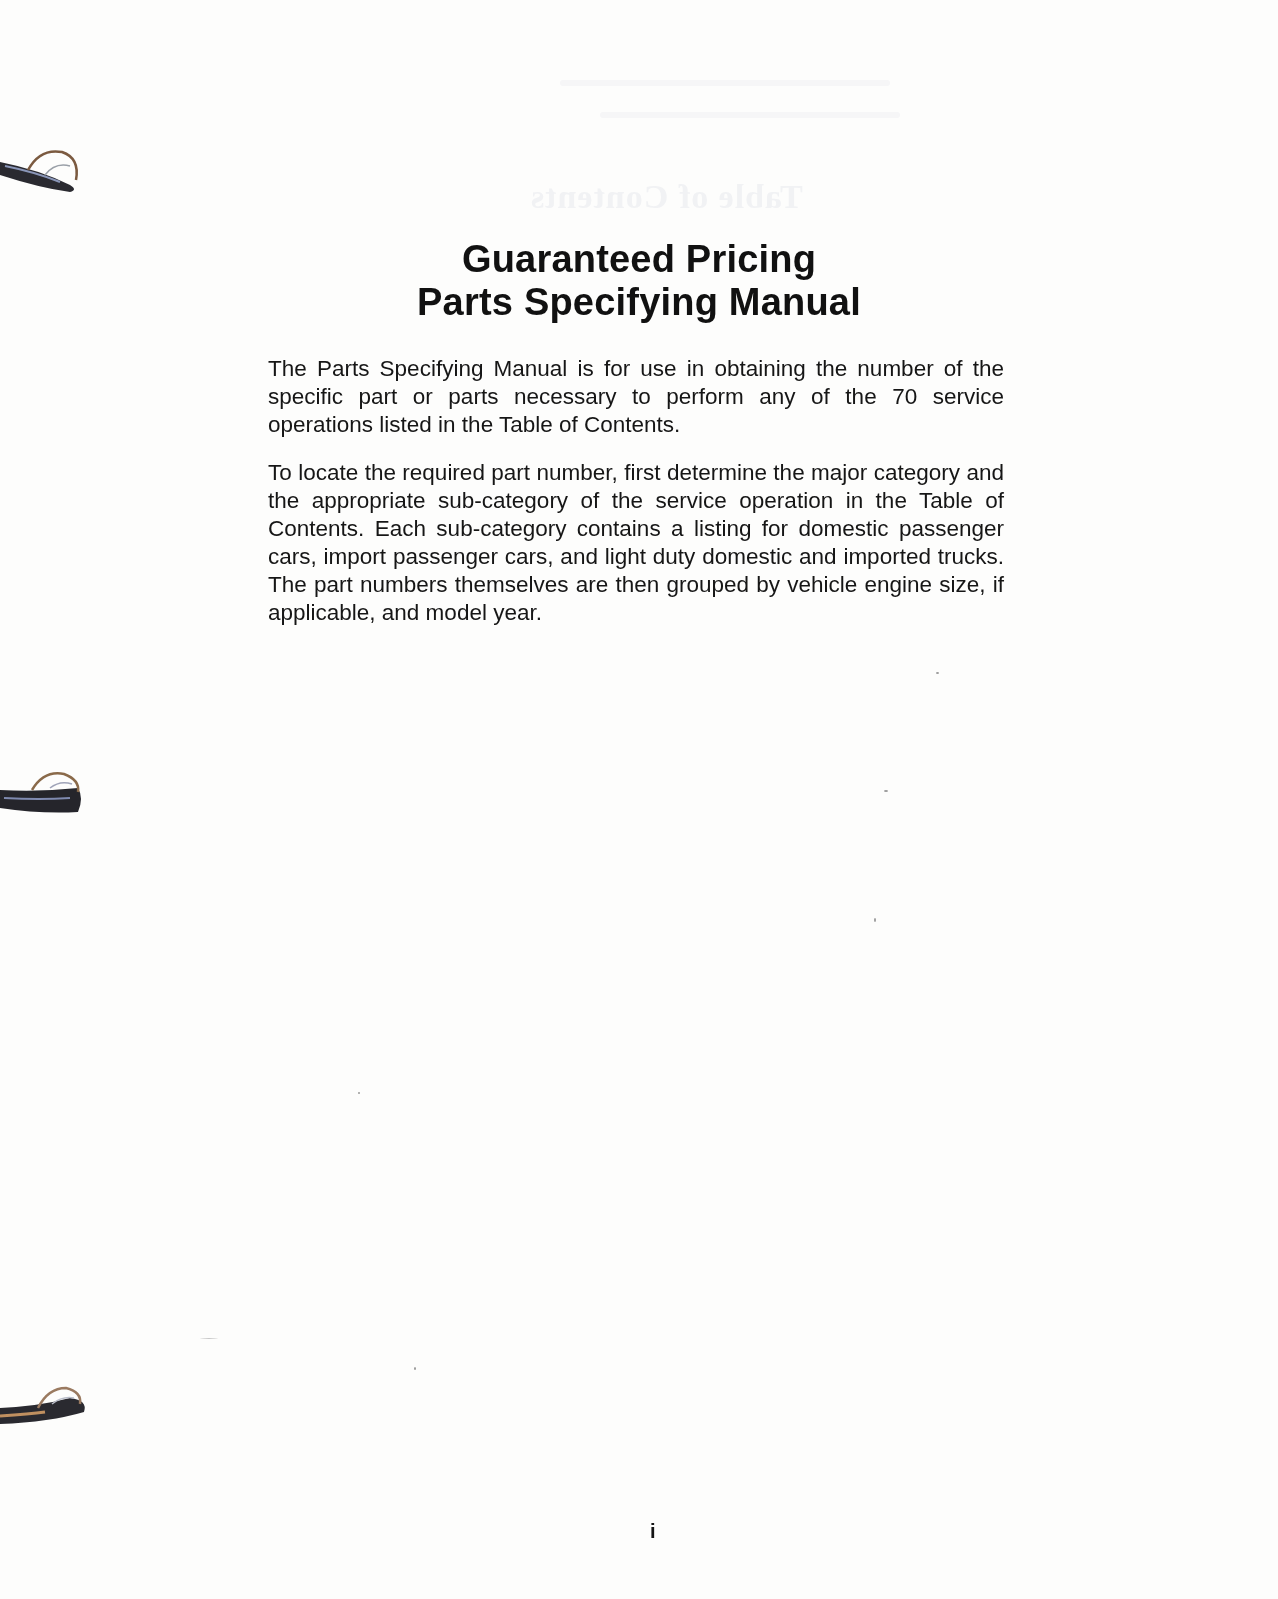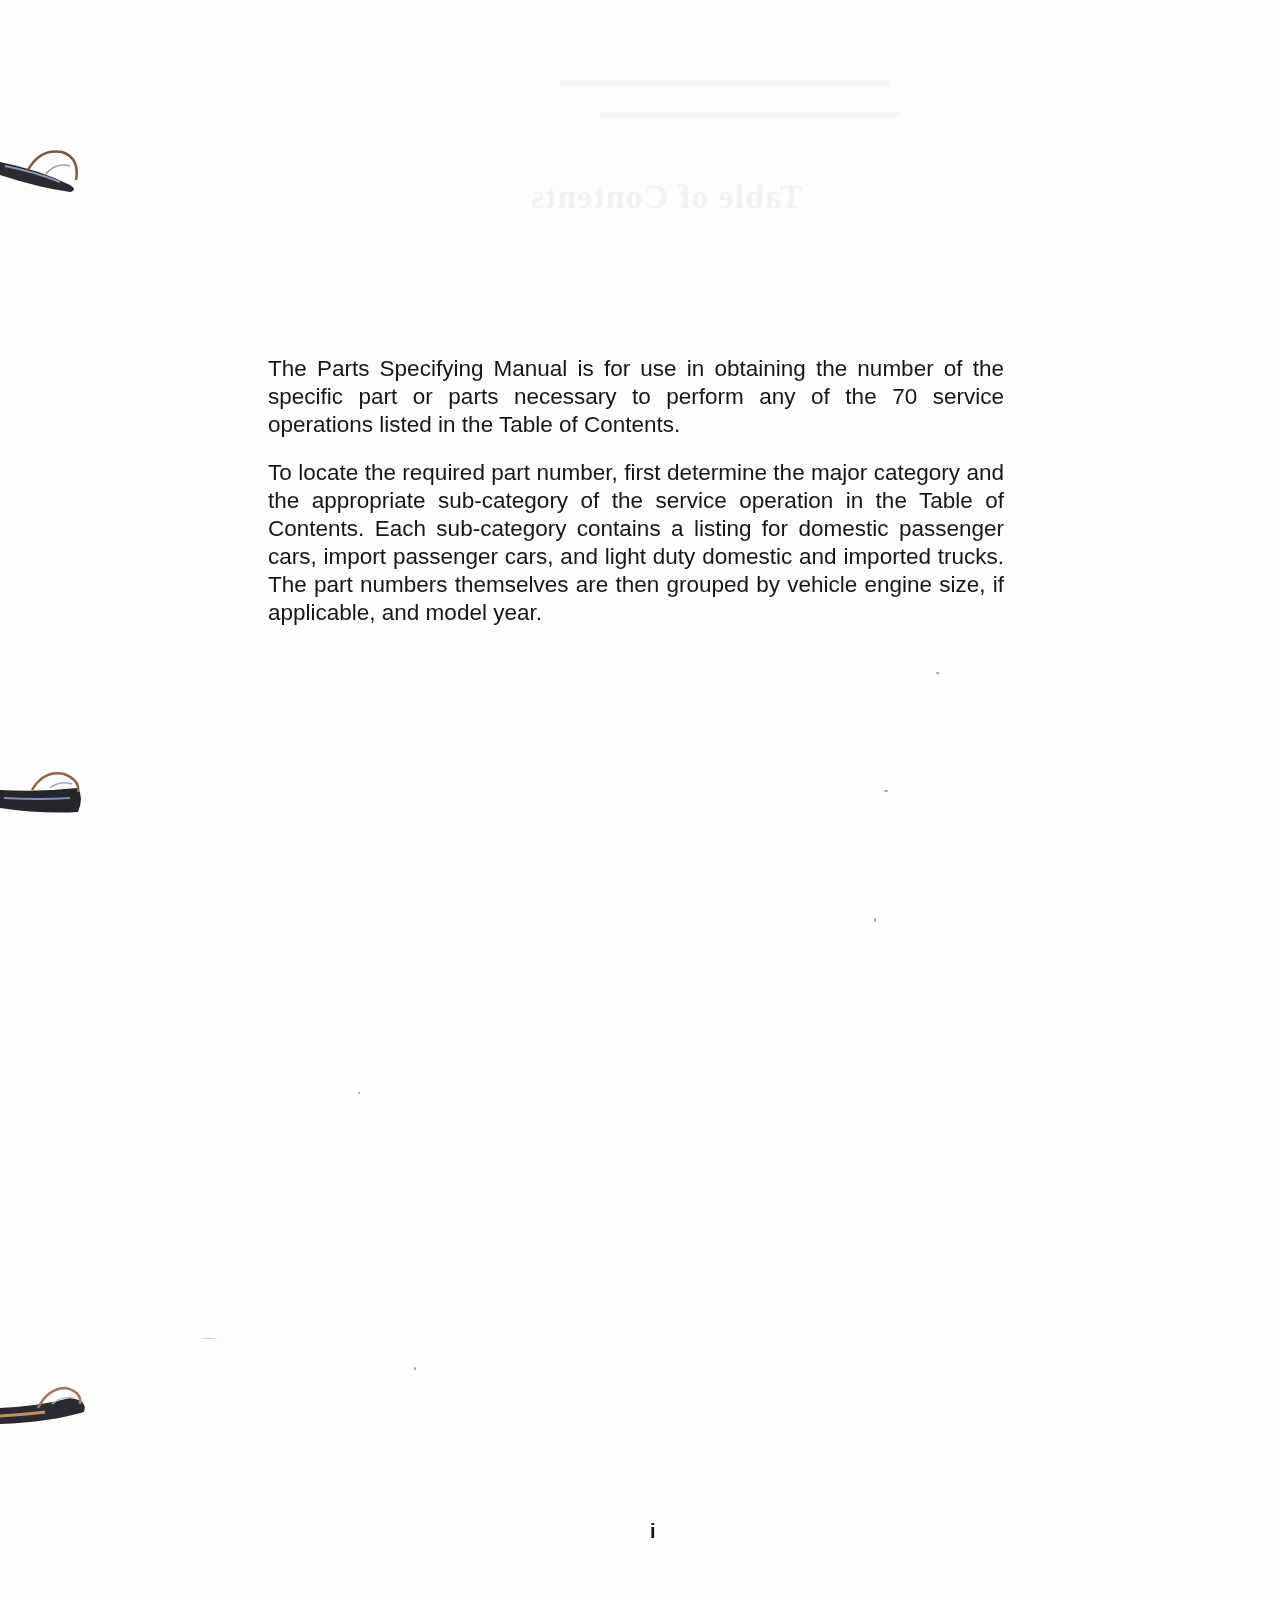--- a/index.html
+++ b/index.html
@@ -63,20 +63,24 @@
     <path d="M32 22 Q44 2 64 6 Q80 12 78 24" stroke="#8a6a4a" stroke-width="2.5" fill="none"></path>
     <path d="M50 20 Q60 12 72 16" stroke="#a0a4b8" stroke-width="1.5" fill="none"></path>
   </svg>
   <svg class="ring" style="top:1378px;" viewBox="0 0 90 60">
     <path d="M0 30 Q40 28 70 20 Q88 22 84 34 Q50 44 0 46 Z" fill="#2a2a30"></path>
     <path d="M0 38 Q30 36 45 34" stroke="#c09060" stroke-width="3" fill="none"></path>
     <path d="M38 30 Q48 10 66 10 Q82 14 80 26" stroke="#9a7a60" stroke-width="2.5" fill="none"></path>
     <path d="M52 26 Q62 18 74 20" stroke="#b8bcc8" stroke-width="1.5" fill="none"></path>
   </svg>
 
+  <div class="title">
+    <div>Guaranteed Pricing</div>
+    <div>Parts Specifying Manual</div>
+  </div>
 
   <div class="body">
     <p class="first">The Parts Specifying Manual is for use in obtaining the number of the specific part or parts necessary to perform any of the 70 service operations listed in the Table of Contents.</p>
     <p>To locate the required part number, first determine the major category and the appropriate sub-category of the service operation in the Table of Contents. Each sub-category contains a listing for domestic passenger cars, import passenger cars, and light duty domestic and imported trucks. The part numbers themselves are then grouped by vehicle engine size, if applicable, and model year.</p>
   </div>
 
   <div class="page-number">i</div>
 
   <div class="speck" style="left:936px; top:672px; width:3px; height:2px;"></div>
   <div class="speck" style="left:884px; top:790px; width:4px; height:2px;"></div>

